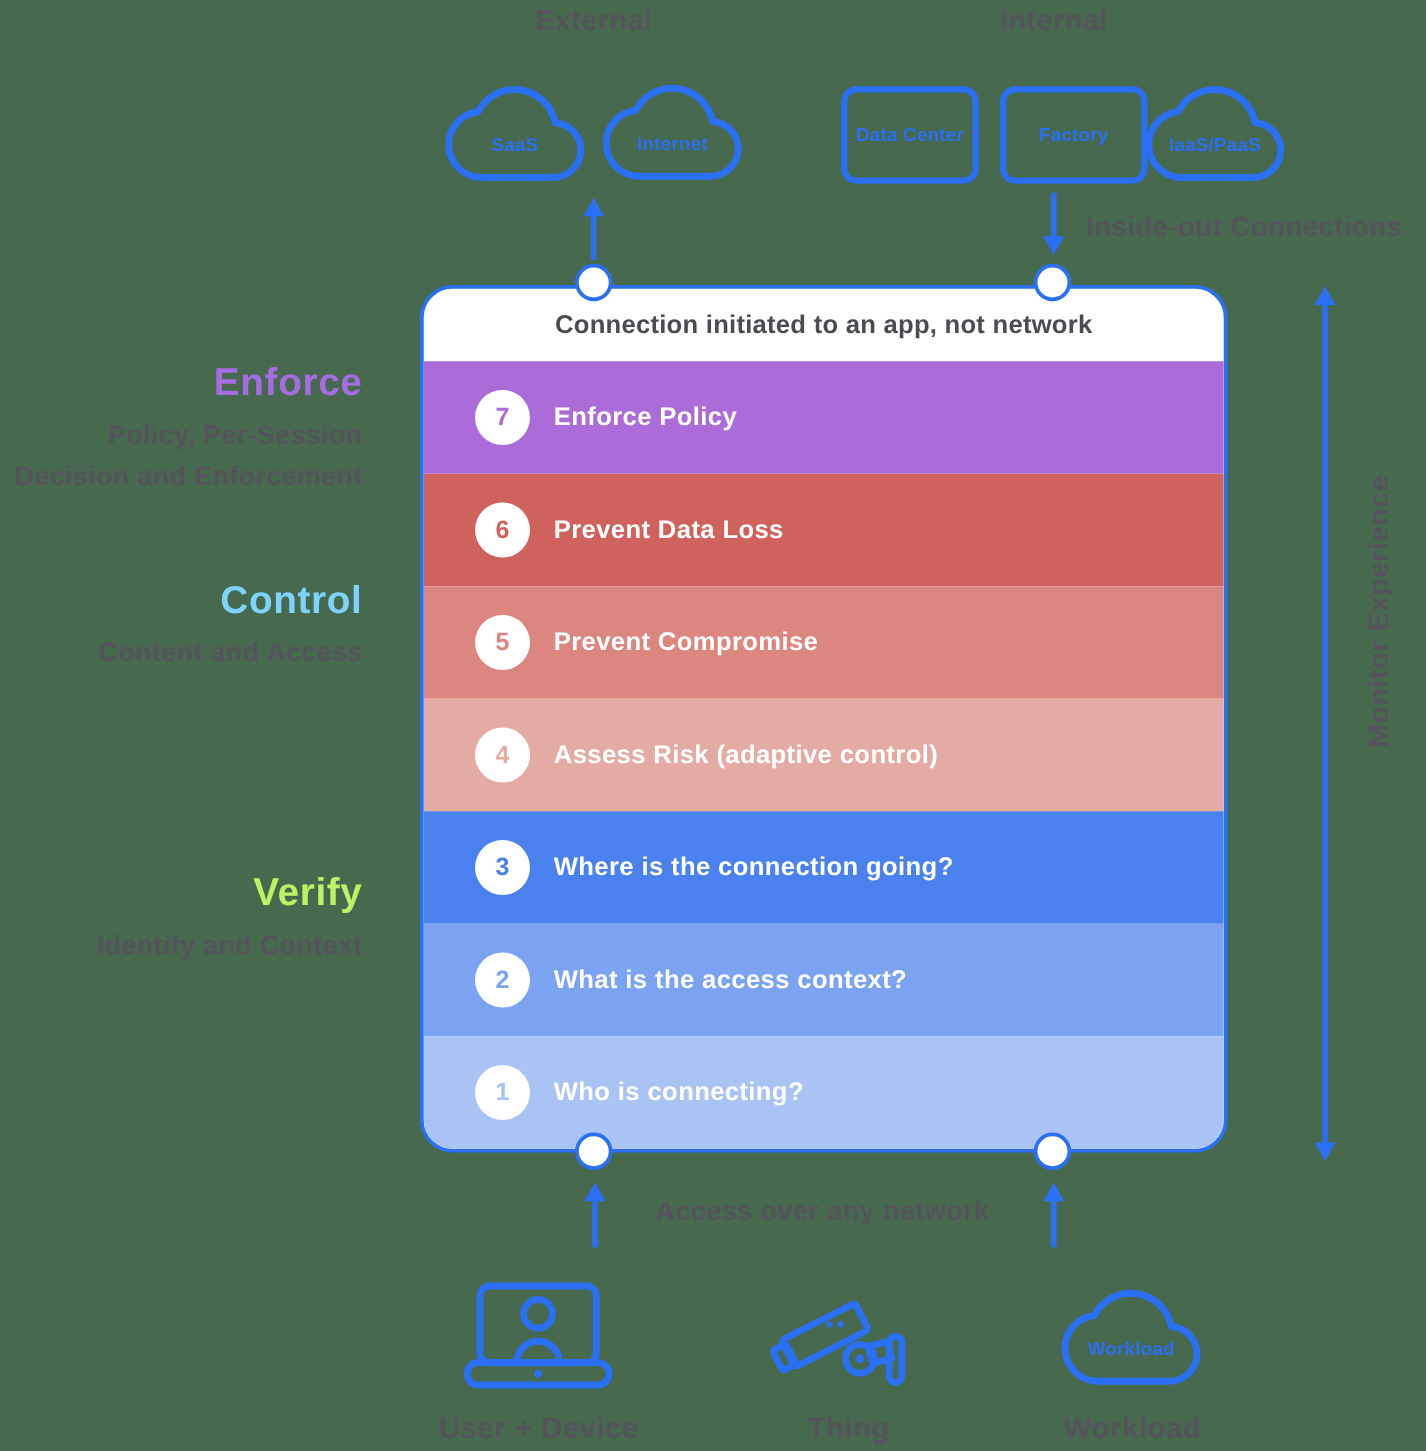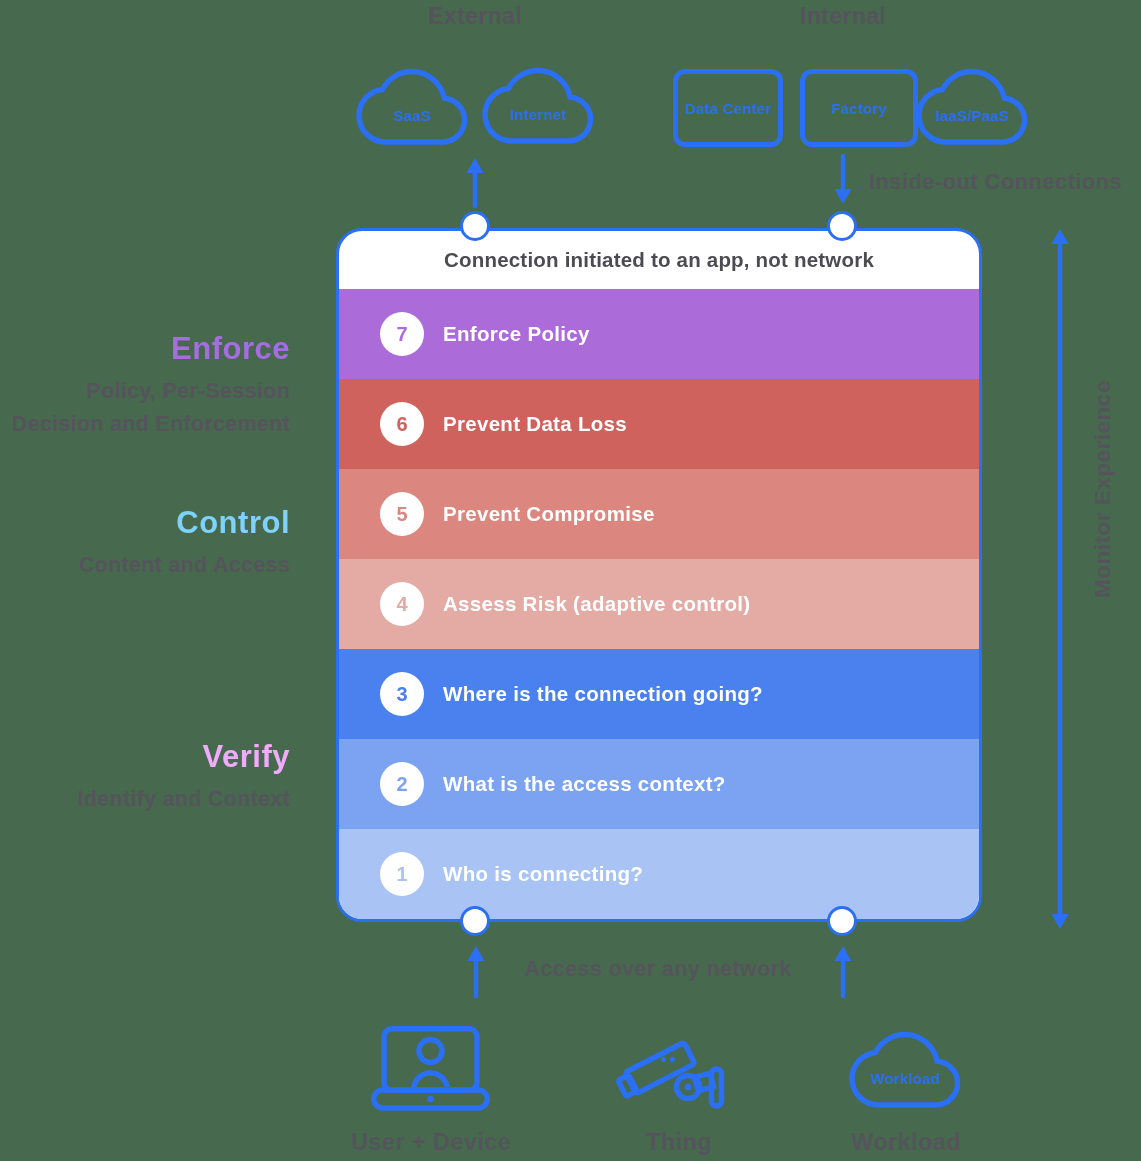--- a/index.html
+++ b/index.html
@@ -39,21 +39,21 @@
     display:flex;flex-direction:column;overflow:hidden;z-index:1;}
   .box-cap{height:58px;flex:0 0 auto;display:flex;align-items:center;justify-content:center;
     font-weight:700;font-size:20.5px;color:var(--title);letter-spacing:.2px;}
   .rows{flex:1 1 auto;display:flex;flex-direction:column;}
   .row{flex:1 1 0;display:flex;align-items:center;padding-left:41px;gap:19px;}
   .num{width:44px;height:44px;border-radius:50%;background:#fff;flex:0 0 auto;
     display:flex;align-items:center;justify-content:center;font-weight:700;font-size:20px;}
   .row-label{color:#fff;font-weight:700;font-size:20.5px;letter-spacing:.3px;}
 
   
-  .left-group{position:absolute;left:0;width:290px;text-align:right;margin-top:43px;}
+  .left-group{position:absolute;left:0;width:290px;text-align:right;}
   #group-enforce{top:288px;} #group-control{top:462px;} #group-verify{top:696px;}
   .lg-heading{font-weight:700;font-size:31px;line-height:36px;letter-spacing:.5px;}
   .lg-sub{font-weight:700;font-size:21.5px;color:var(--grey);line-height:33px;
     margin-top:8px;letter-spacing:.3px;}
 
   
   #monitor-label{left:943px;top:476px;width:320px;text-align:center;transform:rotate(-90deg);
     font-size:22.5px;letter-spacing:.5px;}
 
   
@@ -144,21 +144,21 @@
       <div>Decision and Enforcement</div>
     </div>
   </div>
   <div class="left-group" id="group-control">
     <div class="lg-heading" style="color: #7dd3fc;">Control</div>
     <div class="lg-sub">
       <div>Content and Access</div>
     </div>
   </div>
   <div class="left-group" id="group-verify">
-    <div class="lg-heading" style="color: #f0abfc;">Verify</div>
+    <div class="lg-heading" style="color: #bef264;">Verify</div>
     <div class="lg-sub">
       <div>Identify and Context</div>
     </div>
   </div>
 
   <svg class="arrow" style="left:1047px;top:228px" width="26" height="702" viewBox="0 0 26 702">
     <path class="arrow-line" d="M13 14 V688"></path>
     <path class="arrow-head" d="M13 1 L4.5 16 H21.5 Z"></path>
     <path class="arrow-head" d="M13 701 L4.5 686 H21.5 Z"></path>
   </svg>

